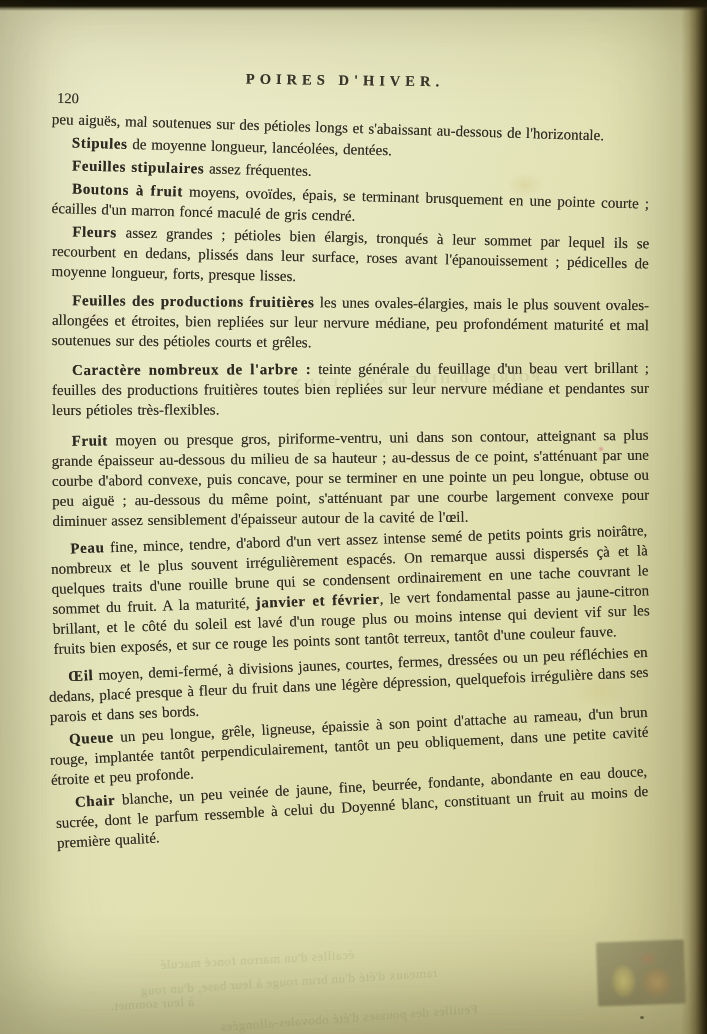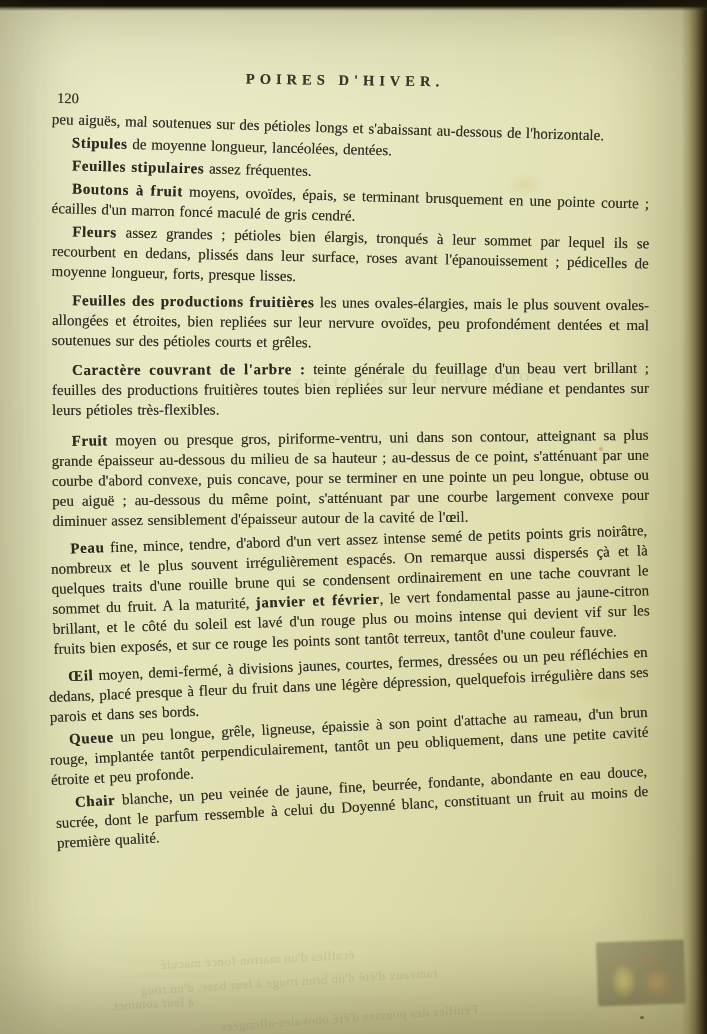--- a/index.html
+++ b/index.html
@@ -156,22 +156,22 @@
 
   <div class="running-header">POIRES D'HIVER.</div>
   <div class="page-number">120</div>
 
   <div class="text-block">
       <p class="para p1"><span class="seg">peu aiguës, mal soutenues sur des pétioles longs et s'abaissant au-dessous de l'horizontale.</span></p>
       <p class="para p2"><span class="lead">Stipules</span><span class="seg"> de moyenne longueur, lancéolées, dentées.</span></p>
       <p class="para p3"><span class="lead">Feuilles stipulaires</span><span class="seg"> assez fréquentes.</span></p>
       <p class="para p4"><span class="lead">Boutons à fruit</span><span class="seg"> moyens, ovoïdes, épais, se terminant brusquement en une pointe courte ; écailles d'un marron foncé maculé de gris cendré.</span></p>
       <p class="para p5"><span class="lead">Fleurs</span><span class="seg"> assez grandes ; pétioles bien élargis, tronqués à leur sommet par lequel ils se recourbent en dedans, plissés dans leur surface, roses avant l'épanouissement ; pédicelles de moyenne longueur, forts, presque lisses.</span></p>
-      <p class="para p6"><span class="lead">Feuilles des productions fruitières</span><span class="seg"> les unes ovales-élargies, mais le plus souvent ovales-allongées et étroites, bien repliées sur leur nervure ovoïdes, peu profondément dentées et mal soutenues sur des pétioles courts et grêles.</span></p>
-      <p class="para p7"><span class="lead">Caractère couvrant de l'arbre :</span><span class="seg"> teinte générale du feuillage d'un beau vert brillant ; feuilles des productions fruitières toutes bien repliées sur leur nervure médiane et pendantes sur leurs pétioles très-flexibles.</span></p>
+      <p class="para p6"><span class="lead">Feuilles des productions fruitières</span><span class="seg"> les unes ovales-élargies, mais le plus souvent ovales-allongées et étroites, bien repliées sur leur nervure médiane, peu profondément maturité et mal soutenues sur des pétioles courts et grêles.</span></p>
+      <p class="para p7"><span class="lead">Caractère nombreux de l'arbre :</span><span class="seg"> teinte générale du feuillage d'un beau vert brillant ; feuilles des productions fruitières toutes bien repliées sur leur nervure médiane et pendantes sur leurs pétioles très-flexibles.</span></p>
       <p class="para p8"><span class="lead">Fruit</span><span class="seg"> moyen ou presque gros, piriforme-ventru, uni dans son contour, atteignant sa plus grande épaisseur au-dessous du milieu de sa hauteur ; au-dessus de ce point, s'atténuant par une courbe d'abord convexe, puis concave, pour se terminer en une pointe un peu longue, obtuse ou peu aiguë ; au-dessous du même point, s'atténuant par une courbe largement convexe pour diminuer assez sensiblement d'épaisseur autour de la cavité de l'œil.</span></p>
       <p class="para p9"><span class="lead">Peau</span><span class="seg"> fine, mince, tendre, d'abord d'un vert assez intense semé de petits points gris noirâtre, nombreux et le plus souvent irrégulièrement espacés. On remarque aussi dispersés çà et là quelques traits d'une rouille brune qui se condensent ordinairement en une tache couvrant le sommet du fruit. A la maturité, </span><span class="lead">janvier et février</span><span class="seg">, le vert fondamental passe au jaune-citron brillant, et le côté du soleil est lavé d'un rouge plus ou moins intense qui devient vif sur les fruits bien exposés, et sur ce rouge les points sont tantôt terreux, tantôt d'une couleur fauve.</span></p>
       <p class="para p10"><span class="lead">Œil</span><span class="seg"> moyen, demi-fermé, à divisions jaunes, courtes, fermes, dressées ou un peu réfléchies en dedans, placé presque à fleur du fruit dans une légère dépression, quelquefois irrégulière dans ses parois et dans ses bords.</span></p>
       <p class="para p11"><span class="lead">Queue</span><span class="seg"> un peu longue, grêle, ligneuse, épaissie à son point d'attache au rameau, d'un brun rouge, implantée tantôt perpendiculairement, tantôt un peu obliquement, dans une petite cavité étroite et peu profonde.</span></p>
       <p class="para p12"><span class="lead">Chair</span><span class="seg"> blanche, un peu veinée de jaune, fine, beurrée, fondante, abondante en eau douce, sucrée, dont le parfum ressemble à celui du Doyenné blanc, constituant un fruit au moins de première qualité.</span></p>
     </div>
 
   <div class="plate-show-through"></div>
   <div class="speck"></div>
 

